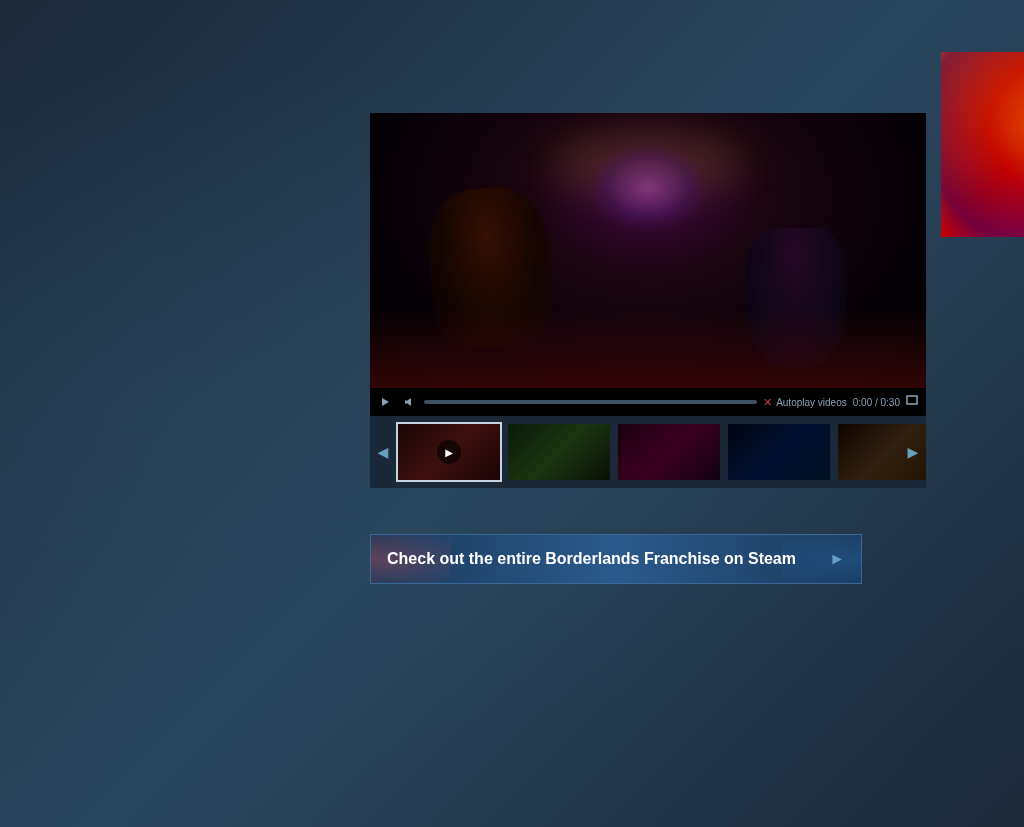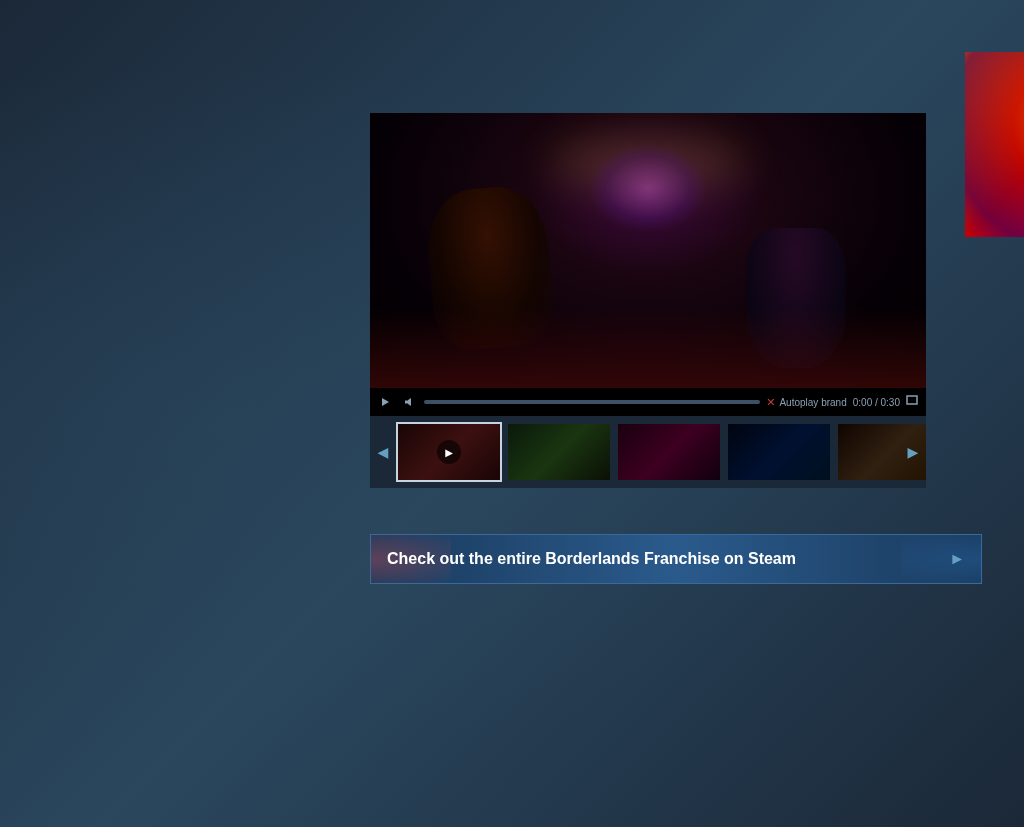--- a/index.html
+++ b/index.html
@@ -318,21 +318,21 @@
       font-size: 12px;
       color: #8ba0b4;
       padding: 8px 4px;
     }
 
     .signin-bar a { color: #66a0c0; text-decoration: none; }
 
     
     .franchise-banner {
       margin-top: 8px;
-      width: 612px;
+      width: 492px;
       height: 50px;
       background: linear-gradient(to right, #1a3a5c, #2a5a8c, #1a3a5c);
       display: flex;
       align-items: center;
       padding: 0 16px;
       position: relative;
       overflow: hidden;
       cursor: pointer;
       border: 1px solid #3a6a9c;
     }
@@ -583,21 +583,21 @@
             <svg width="10" height="10" viewBox="0 0 10 10">
               <rect x="1" y="3.5" width="3" height="3" fill="#8ba0b4"></rect>
               <polygon points="4,3 7,1 7,9 4,7" fill="#8ba0b4"></polygon>
             </svg>
           </div>
           <div class="progress-bar-container">
             <div class="progress-bar-fill"></div>
           </div>
           <div class="autoplay-label">
             <span class="autoplay-x">✕</span>
-            <span>Autoplay brand</span>
+            <span>Autoplay videos</span>
           </div>
           <div class="time-label">0:00 / 0:30</div>
           <div class="fullscreen-btn">
             <svg width="12" height="10" viewBox="0 0 12 10">
                 <rect x="1" y="1" width="10" height="8" fill="none" stroke="#8ba0b4" stroke-width="1.5"></rect>
               </svg>
           </div>
         </div>
       </div>
 

